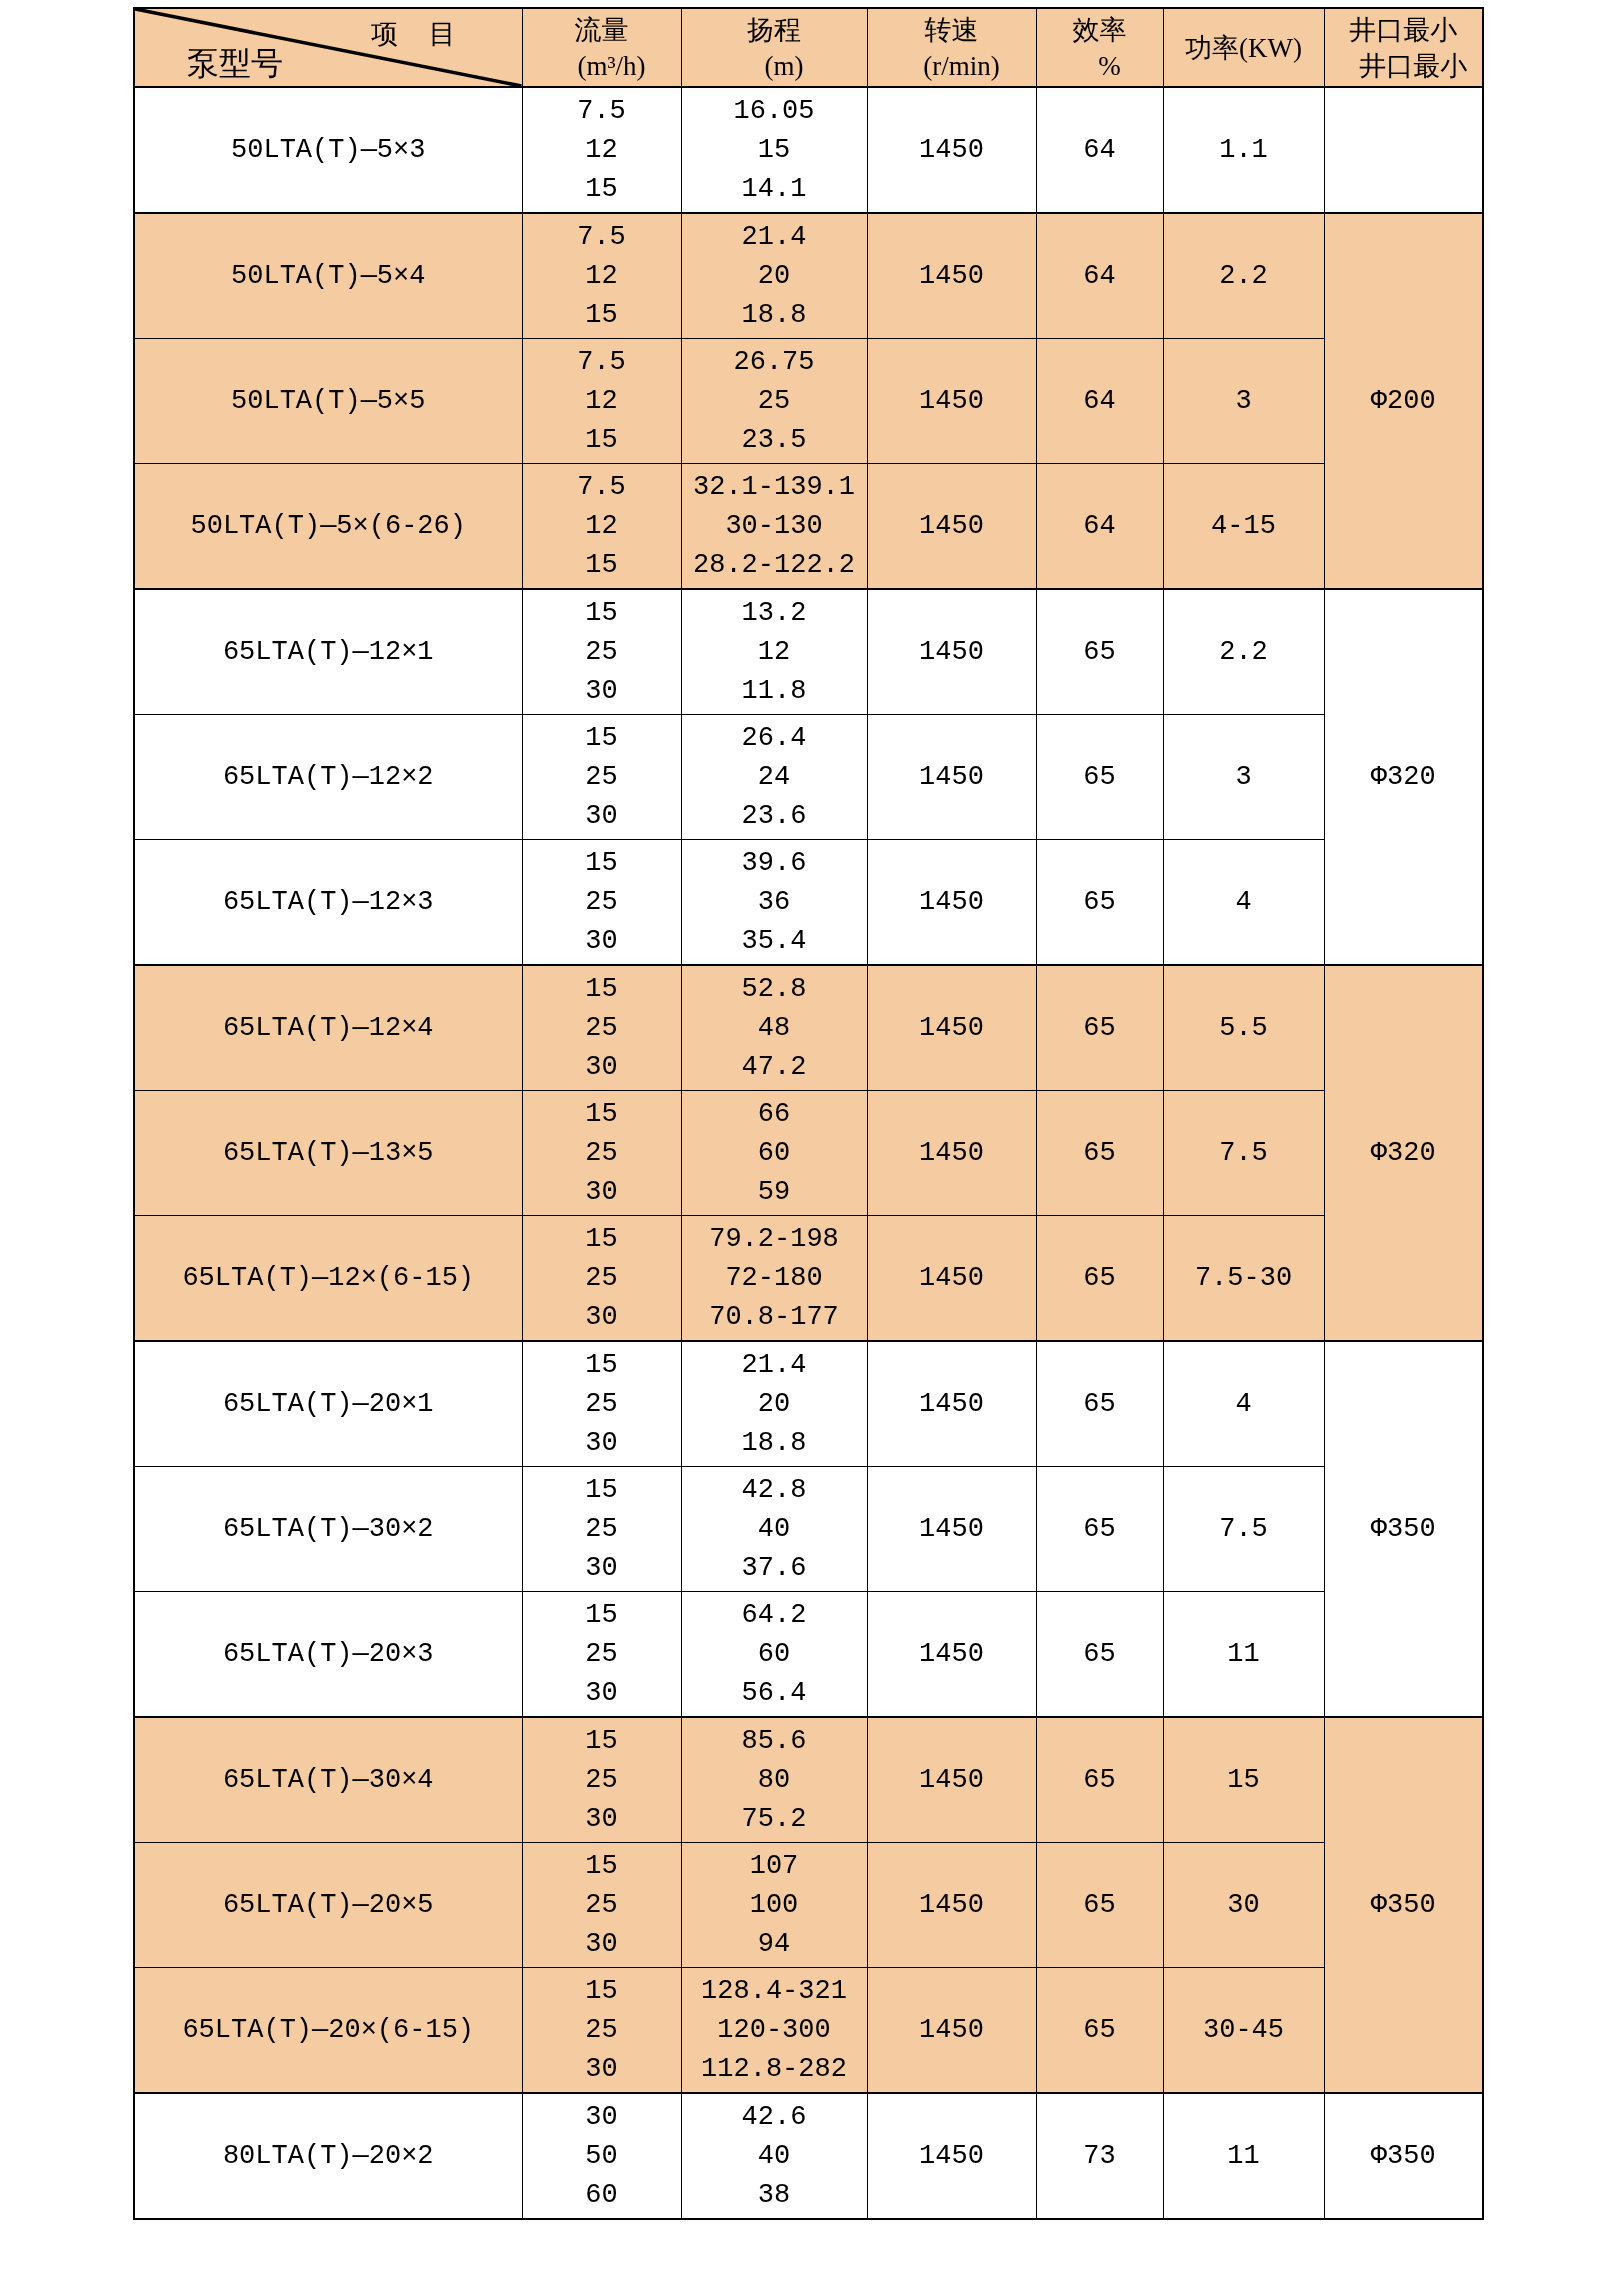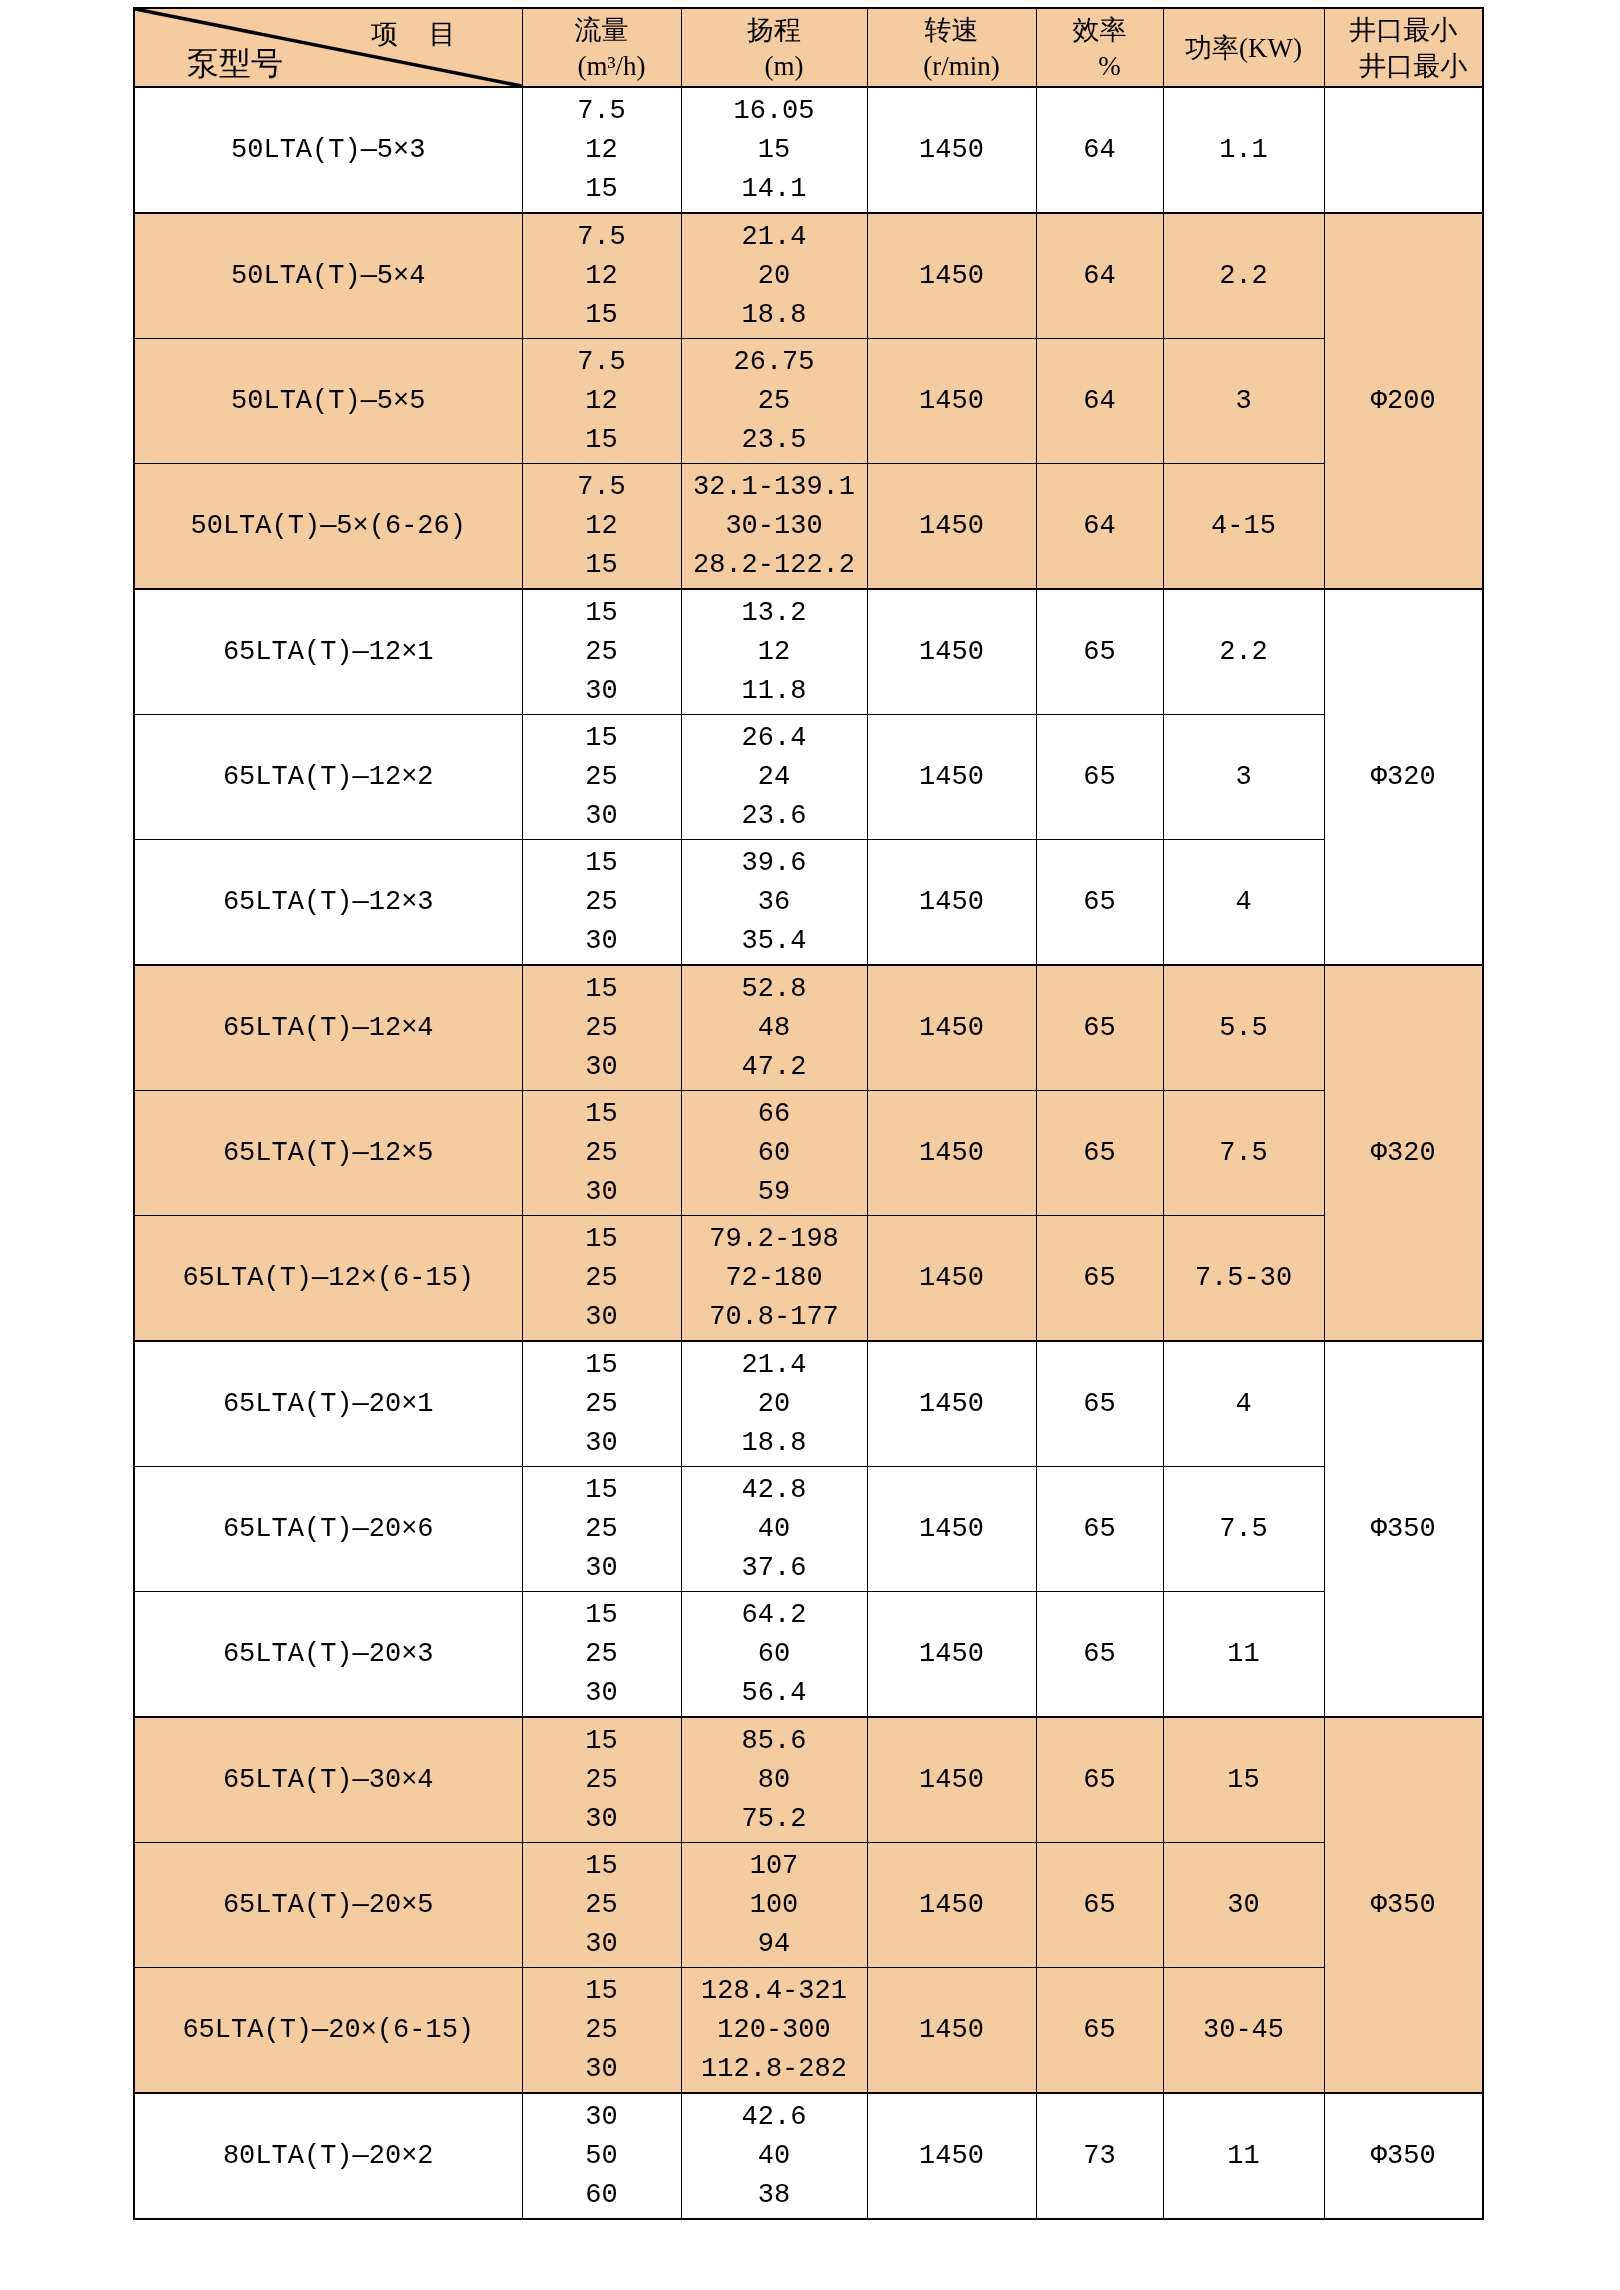--- a/index.html
+++ b/index.html
@@ -205,21 +205,21 @@
 30</td>
         <td class="latin multiline shaded">52.8
 48
 47.2</td>
         <td class="latin shaded">1450</td>
         <td class="latin shaded">65</td>
         <td class="latin shaded">5.5</td>
         <td class="latin shaded" rowspan="3">Φ320</td>
       </tr>
       <tr>
-        <td class="latin shaded">65LTA(T)—12×5</td>
+        <td class="latin shaded">65LTA(T)—13×5</td>
         <td class="latin multiline shaded">15
 25
 30</td>
         <td class="latin multiline shaded">66
 60
 59</td>
         <td class="latin shaded">1450</td>
         <td class="latin shaded">65</td>
         <td class="latin shaded">7.5</td>
       </tr>
@@ -242,21 +242,21 @@
 30</td>
         <td class="latin multiline">21.4
 20
 18.8</td>
         <td class="latin">1450</td>
         <td class="latin">65</td>
         <td class="latin">4</td>
         <td class="latin" rowspan="3">Φ350</td>
       </tr>
       <tr>
-        <td class="latin">65LTA(T)—20×6</td>
+        <td class="latin">65LTA(T)—30×2</td>
         <td class="latin multiline">15
 25
 30</td>
         <td class="latin multiline">42.8
 40
 37.6</td>
         <td class="latin">1450</td>
         <td class="latin">65</td>
         <td class="latin">7.5</td>
       </tr>

